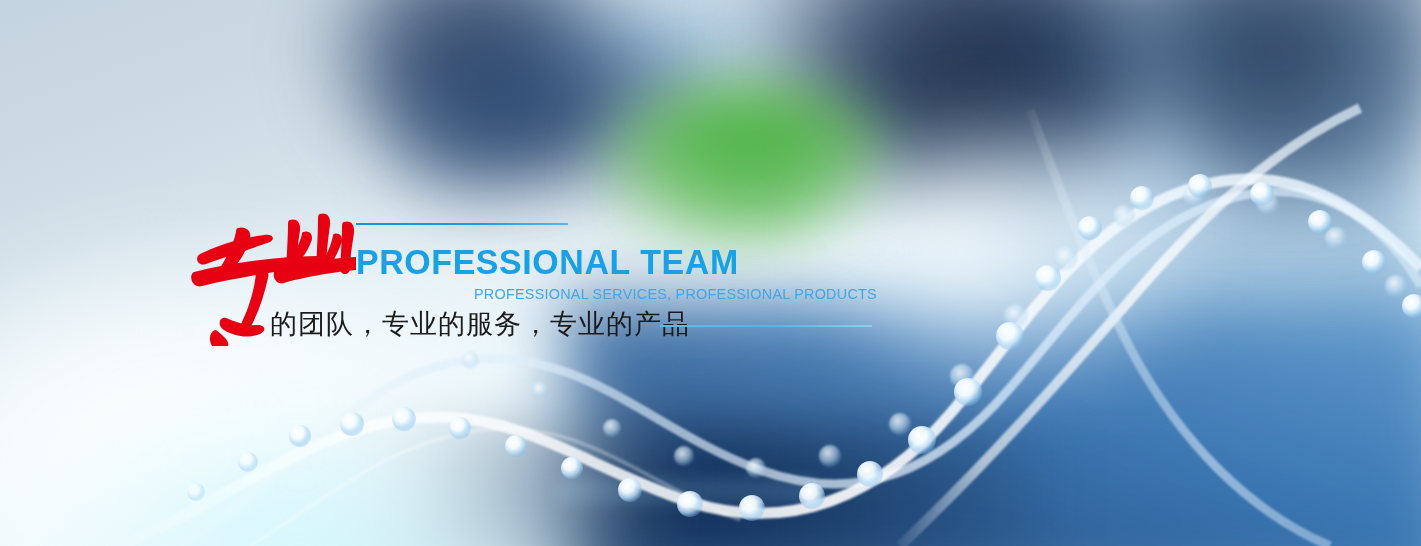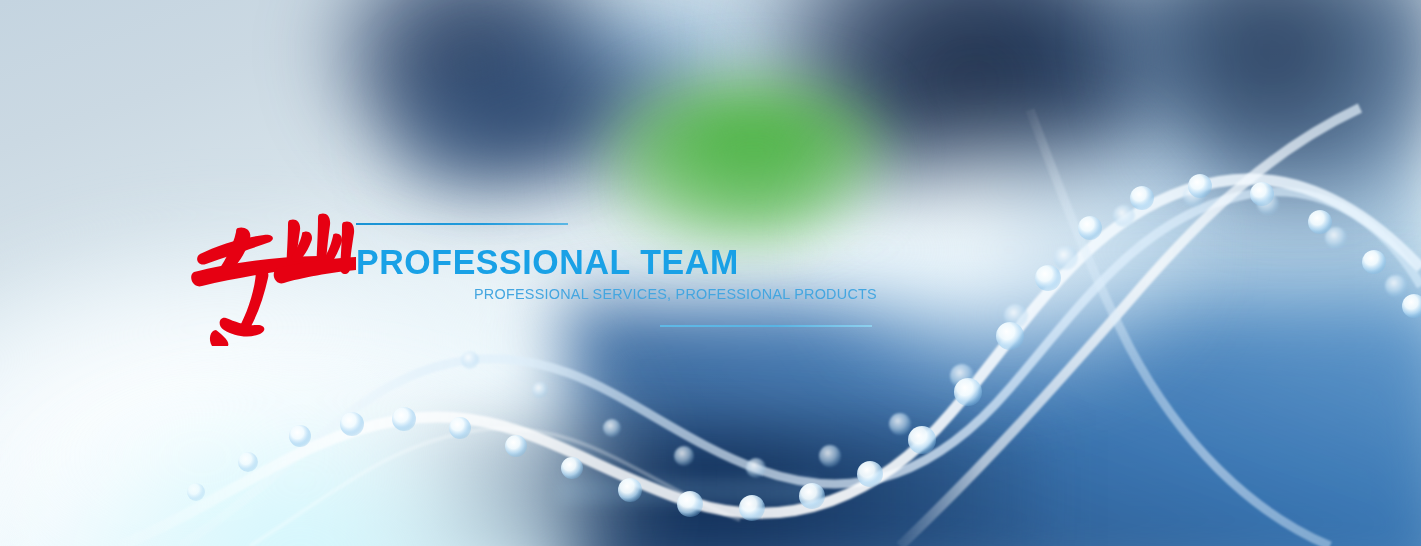--- a/index.html
+++ b/index.html
@@ -432,16 +432,17 @@
         <path d="M92,62 C112,57 146,52 170,51 L170,64 C146,66 114,72 98,77 C88,80 84,65 92,62 Z"></path>
       </g>
     </svg>
 
     <div class="rule-top"></div>
 
     <div class="headline">PROFESSIONAL TEAM</div>
 
     <div class="subline">PROFESSIONAL SERVICES, PROFESSIONAL PRODUCTS</div>
 
+    <div class="cn-line">的团队，专业的服务，专业的产品</div>
 
     <div class="rule-bottom"></div>
   </div>
 </div>
 
 </body></html>

